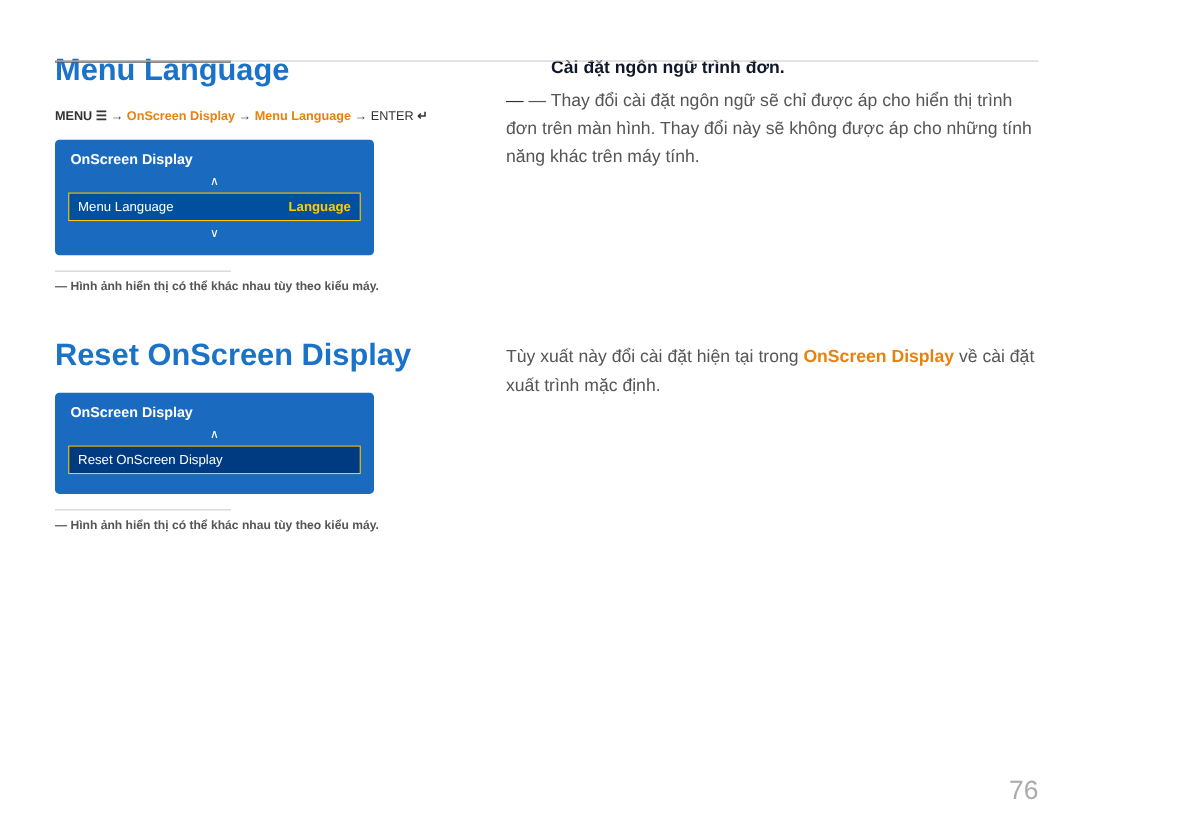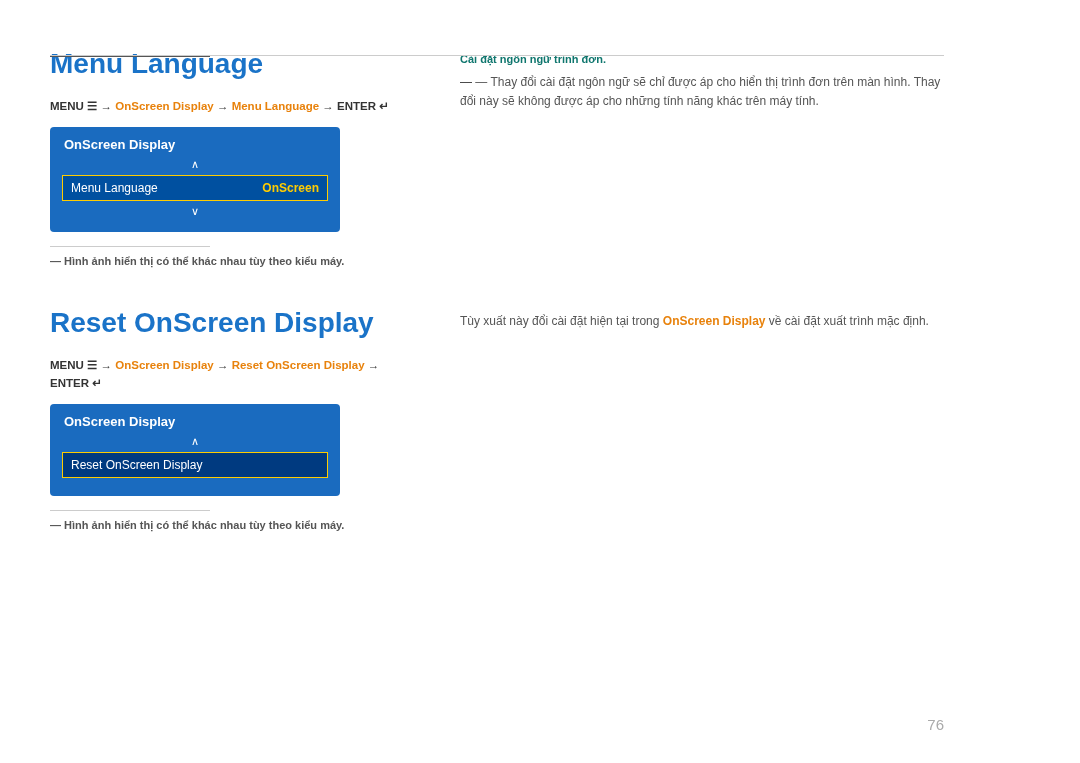--- a/index.html
+++ b/index.html
@@ -75,21 +75,21 @@
       line-height: 1.5;
     }
 
     .menu-path .orange {
       color: #e8820c;
       font-weight: bold;
     }
 
     .menu-path .normal {
       color: #333;
-      font-weight: bold;
+      font-weight: normal;
     }
 
     
     .osd-box {
       background: #1a6bbf;
       border-radius: 4px;
       padding: 10px 12px 14px 12px;
       width: 290px;
     }
 
@@ -145,28 +145,29 @@
     }
 
     .note-text {
       font-size: 11px;
       color: #555;
       font-weight: bold;
     }
 
     
     .right-col .desc-bold {
-      font-size: 11px;
-      font-weight: bold;
-      color: #0f766e;
+      font-size: 16px;
+      font-weight: bold;
+      color: #0f172a;
       margin-bottom: 8px;
+      margin-left: 41px;
     }
 
     .right-col .desc-normal {
-      font-size: 12px;
+      font-size: 16px;
       color: #555;
       line-height: 1.6;
     }
 
     .right-col .desc-normal .dash {
       color: #333;
     }
 
     .right-col .desc-normal .orange {
       color: #e8820c;
@@ -180,21 +181,21 @@
 
     .section-block + .section-block {
       margin-top: 30px;
     }
 
     
     .page-number {
       position: absolute;
       bottom: 30px;
       right: 50px;
-      font-size: 15px;
+      font-size: 24px;
       color: #aaa;
     }
 
     
     .osd-reset-row {
       background: #003a80;
       border: 1px solid #ffcc00;
       padding: 5px 8px;
       color: #ffffff;
       font-size: 12px;
@@ -226,21 +227,21 @@
           <span> → </span>
           <span class="normal">ENTER</span>
           <span> ↵</span>
         </div>
 
         <div class="osd-box">
           <div class="osd-box-title">OnScreen Display</div>
           <div class="osd-chevron-up">∧</div>
           <div class="osd-row">
             <span class="row-label">Menu Language</span>
-            <span class="row-value">OnScreen</span>
+            <span class="row-value">Language</span>
           </div>
           <div class="osd-chevron-down">∨</div>
         </div>
 
         <hr class="section-divider">
         <div class="note-text">― Hình ảnh hiển thị có thể khác nhau tùy theo kiểu máy.</div>
       </div>
 
       <div class="right-col">
         <div class="desc-bold">Cài đặt ngôn ngữ trình đơn.</div>
@@ -253,31 +254,20 @@
     </div>
   </div>
 
   <div class="section-block" style="margin-top: 40px;">
     <div class="two-col">
 
       <div class="left-col">
 
         <div class="section-title">Reset OnScreen Display</div>
 
-        <div class="menu-path">
-          <span>MENU </span>
-          <span>☰</span>
-          <span> → </span>
-          <span class="orange">OnScreen Display</span>
-          <span> → </span>
-          <span class="orange">Reset OnScreen Display</span>
-          <span> → </span>
-          <span class="normal">ENTER</span>
-          <span> ↵</span>
-        </div>
 
         <div class="osd-box">
           <div class="osd-box-title">OnScreen Display</div>
           <div class="osd-chevron-up">∧</div>
           <div class="osd-reset-row">
             <span>Reset OnScreen Display</span>
           </div>
         </div>
 
         <hr class="section-divider">

